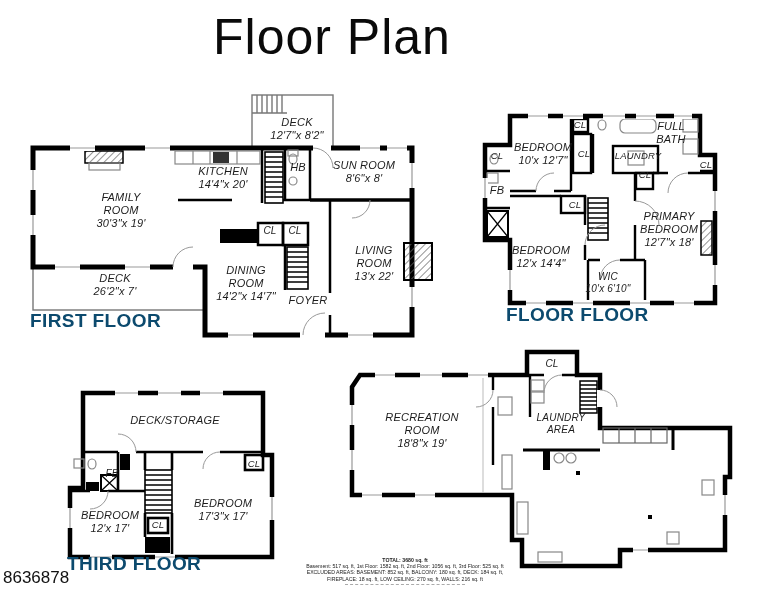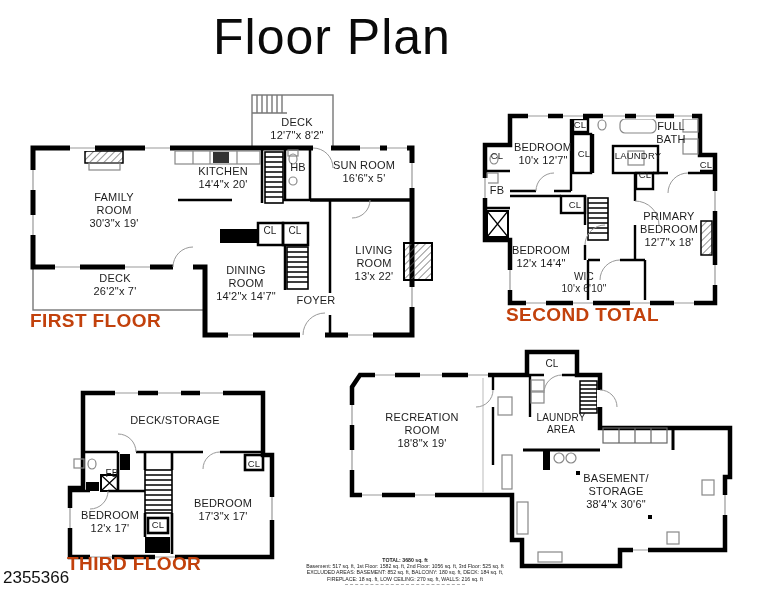--- a/index.html
+++ b/index.html
@@ -2,24 +2,24 @@
 <html><head>
 <meta charset="utf-8">
 <style>
   html,body{margin:0;padding:0;background:#fff;}
   .sheet{position:relative;width:768px;height:594px;background:#fff;overflow:hidden;
          font-family:"Liberation Sans","DejaVu Sans",sans-serif;color:#111;}
   .title{position:absolute;left:0;top:8px;width:664px;text-align:center;
          font-size:50px;font-weight:400;letter-spacing:1px;color:#0a0a0a;}
   svg{position:absolute;}
   .room{position:absolute;transform:translateX(-50%);text-align:center;
-        font-size:11px;line-height:13px;color:#1c1c1c;white-space:pre-line;letter-spacing:.2px;}
+        font-size:11px;line-height:13px;color:#1c1c1c;white-space:pre-line;letter-spacing:.2px;font-style:italic;}
   .md{font-size:10px;line-height:12px;}
   .sm{font-size:9.5px;line-height:10px;}
-  .floor-name{position:absolute;font-weight:700;font-size:19px;letter-spacing:.4px;color:#c2410c;}
+  .floor-name{position:absolute;font-weight:700;font-size:19px;letter-spacing:.4px;color:#0c4a6e;}
   .footer{position:absolute;left:245px;top:557px;width:320px;text-align:center;
           font-size:5.2px;line-height:6.2px;color:#222;}
   .footer .tot{font-weight:700;}
   .footer-rule{width:120px;margin:2px auto 0;border-top:1px dashed #aaa;height:0;}
   .watermark{position:absolute;left:3px;top:568px;font-size:17px;color:#111;}
 </style>
 </head>
 <body>
 
 <div class="sheet">
@@ -267,32 +267,32 @@
       <path d="M270 45 a17 17 0 0 1 17 17"></path>
     </g>
   </svg>
 
   <div class="room" style="left:297px;top:116px">DECK
 12'7"x 8'2"</div>
   <div class="room" style="left:223px;top:165px">KITCHEN
 14'4"x 20'</div>
   <div class="room" style="left:298px;top:161px">HB</div>
   <div class="room" style="left:364px;top:159px">SUN ROOM
-16'6"x 5'</div>
-  <div class="room" style="left:114px;top:191px">FAMILY
+8'6"x 8'</div>
+  <div class="room" style="left:121px;top:191px">FAMILY
 ROOM
 30'3"x 19'</div>
   <div class="room" style="left:115px;top:272px">DECK
 26'2"x 7'</div>
   <div class="room md" style="left:270px;top:225px">CL</div>
   <div class="room md" style="left:295px;top:225px">CL</div>
   <div class="room" style="left:246px;top:264px">DINING
 ROOM
 14'2"x 14'7"</div>
-  <div class="room" style="left:316px;top:294px">FOYER</div>
+  <div class="room" style="left:308px;top:294px">FOYER</div>
   <div class="room" style="left:374px;top:244px">LIVING
 ROOM
 13'x 22'</div>
   <div class="floor-name" style="left:30px;top:310px">FIRST FLOOR</div>
 
   <div class="room" style="left:543px;top:141px">BEDROOM
 10'x 12'7"</div>
   <div class="room sm" style="left:580px;top:120px">CL</div>
   <div class="room sm" style="left:497px;top:151px">CL</div>
   <div class="room sm" style="left:584px;top:149px">CL</div>
@@ -301,47 +301,44 @@
   <div class="room sm" style="left:638px;top:151px">LAUNDRY</div>
   <div class="room sm" style="left:645px;top:170px">CL</div>
   <div class="room sm" style="left:706px;top:160px">CL</div>
   <div class="room" style="left:497px;top:184px">FB</div>
   <div class="room sm" style="left:575px;top:200px">CL</div>
   <div class="room" style="left:541px;top:244px">BEDROOM
 12'x 14'4"</div>
   <div class="room" style="left:669px;top:210px">PRIMARY
 BEDROOM
 12'7"x 18'</div>
-  <div class="room md" style="left:584px;top:271px">WIC
+  <div class="room md" style="left:608px;top:271px">WIC
 10'x 6'10"</div>
-  <div class="floor-name" style="left:506px;top:304px">SECOND TOTAL</div>
+  <div class="floor-name" style="left:506px;top:304px">FLOOR FLOOR</div>
 
   <div class="room" style="left:175px;top:414px">DECK/STORAGE</div>
   <div class="room md" style="left:112px;top:468px">FB</div>
   <div class="room sm" style="left:254px;top:459px">CL</div>
   <div class="room" style="left:110px;top:509px">BEDROOM
 12'x 17'</div>
   <div class="room sm" style="left:158px;top:520px">CL</div>
   <div class="room" style="left:223px;top:497px">BEDROOM
 17'3"x 17'</div>
   <div class="floor-name" style="left:67px;top:553px">THIRD FLOOR</div>
 
   <div class="room md" style="left:552px;top:358px">CL</div>
   <div class="room" style="left:422px;top:411px">RECREATION
 ROOM
 18'8"x 19'</div>
   <div class="room md" style="left:561px;top:412px">LAUNDRY
 AREA</div>
-  <div class="room" style="left:616px;top:472px">BASEMENT/
-STORAGE
-38'4"x 30'6"</div>
 
   <div class="footer">
     <div class="tot">TOTAL: 3680 sq. ft</div>
     <div>Basement: 517 sq. ft, 1st Floor: 1582 sq. ft, 2nd Floor: 1056 sq. ft, 3rd Floor: 525 sq. ft</div>
     <div>EXCLUDED AREAS: BASEMENT: 852 sq. ft, BALCONY: 180 sq. ft, DECK: 184 sq. ft,</div>
     <div>FIREPLACE: 18 sq. ft, LOW CEILING: 270 sq. ft, WALLS: 216 sq. ft</div>
     <div class="footer-rule"></div>
   </div>
 
-  <div class="watermark">2355366</div>
+  <div class="watermark">8636878</div>
 
 </div>
 
 </body></html>

